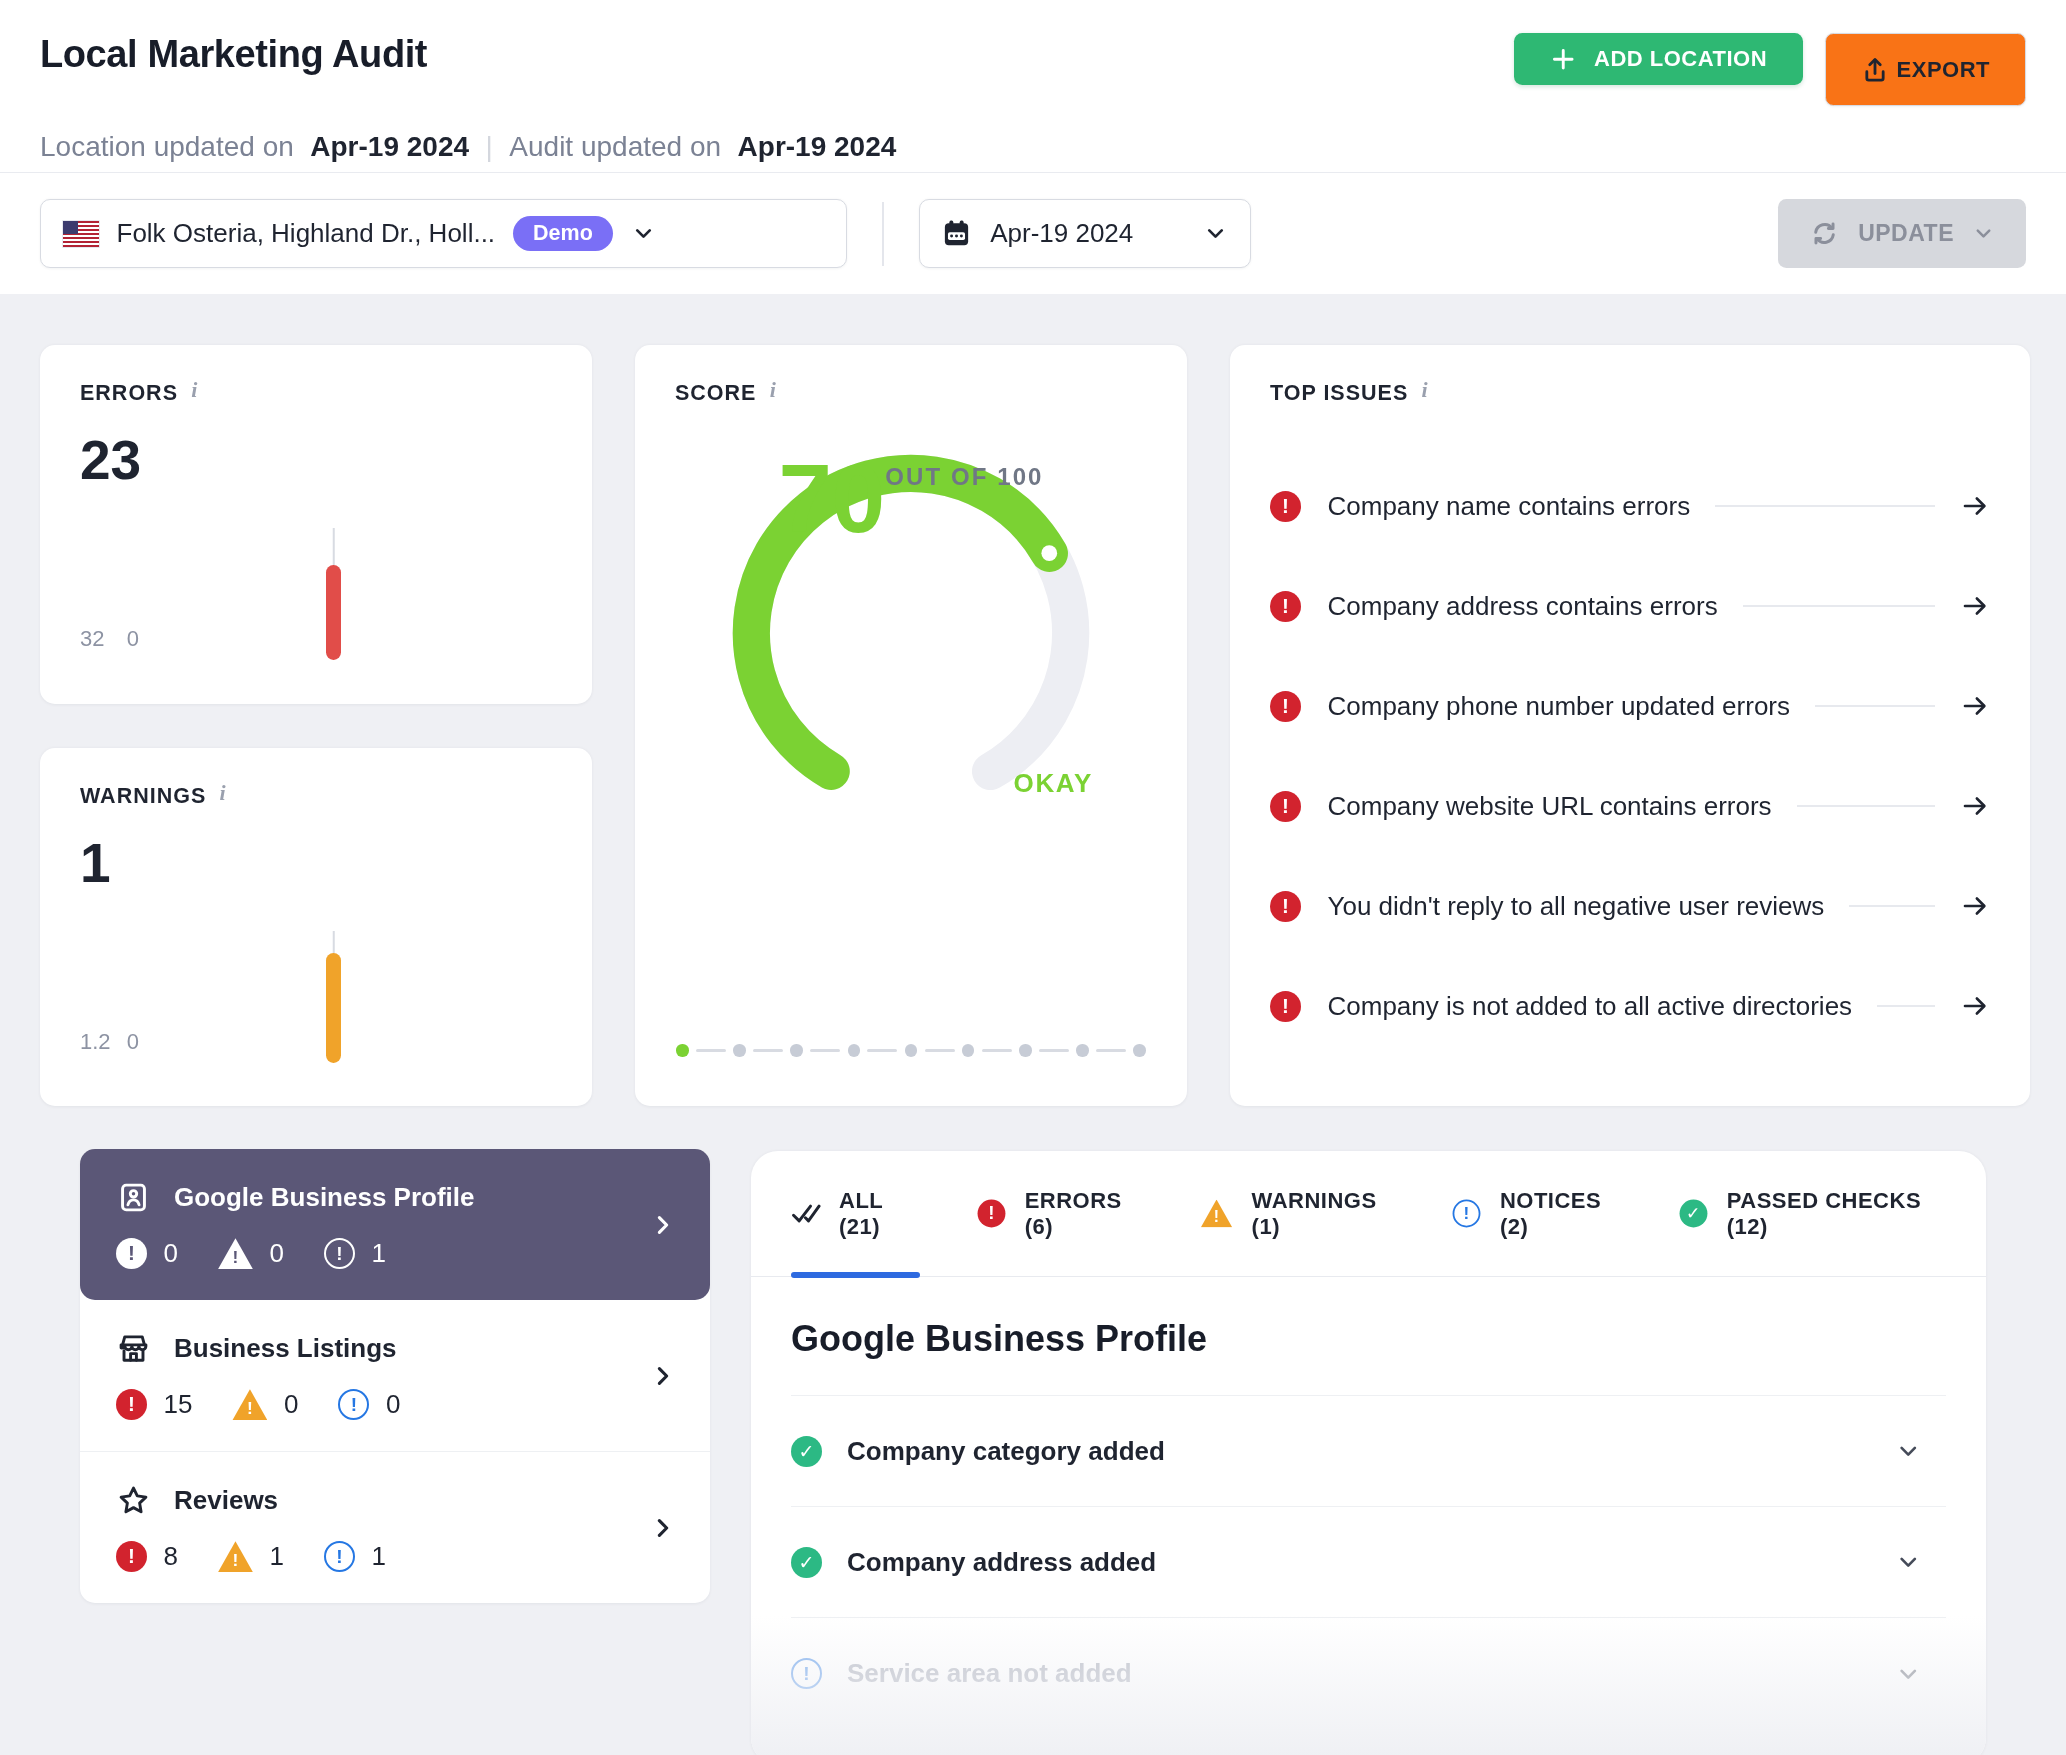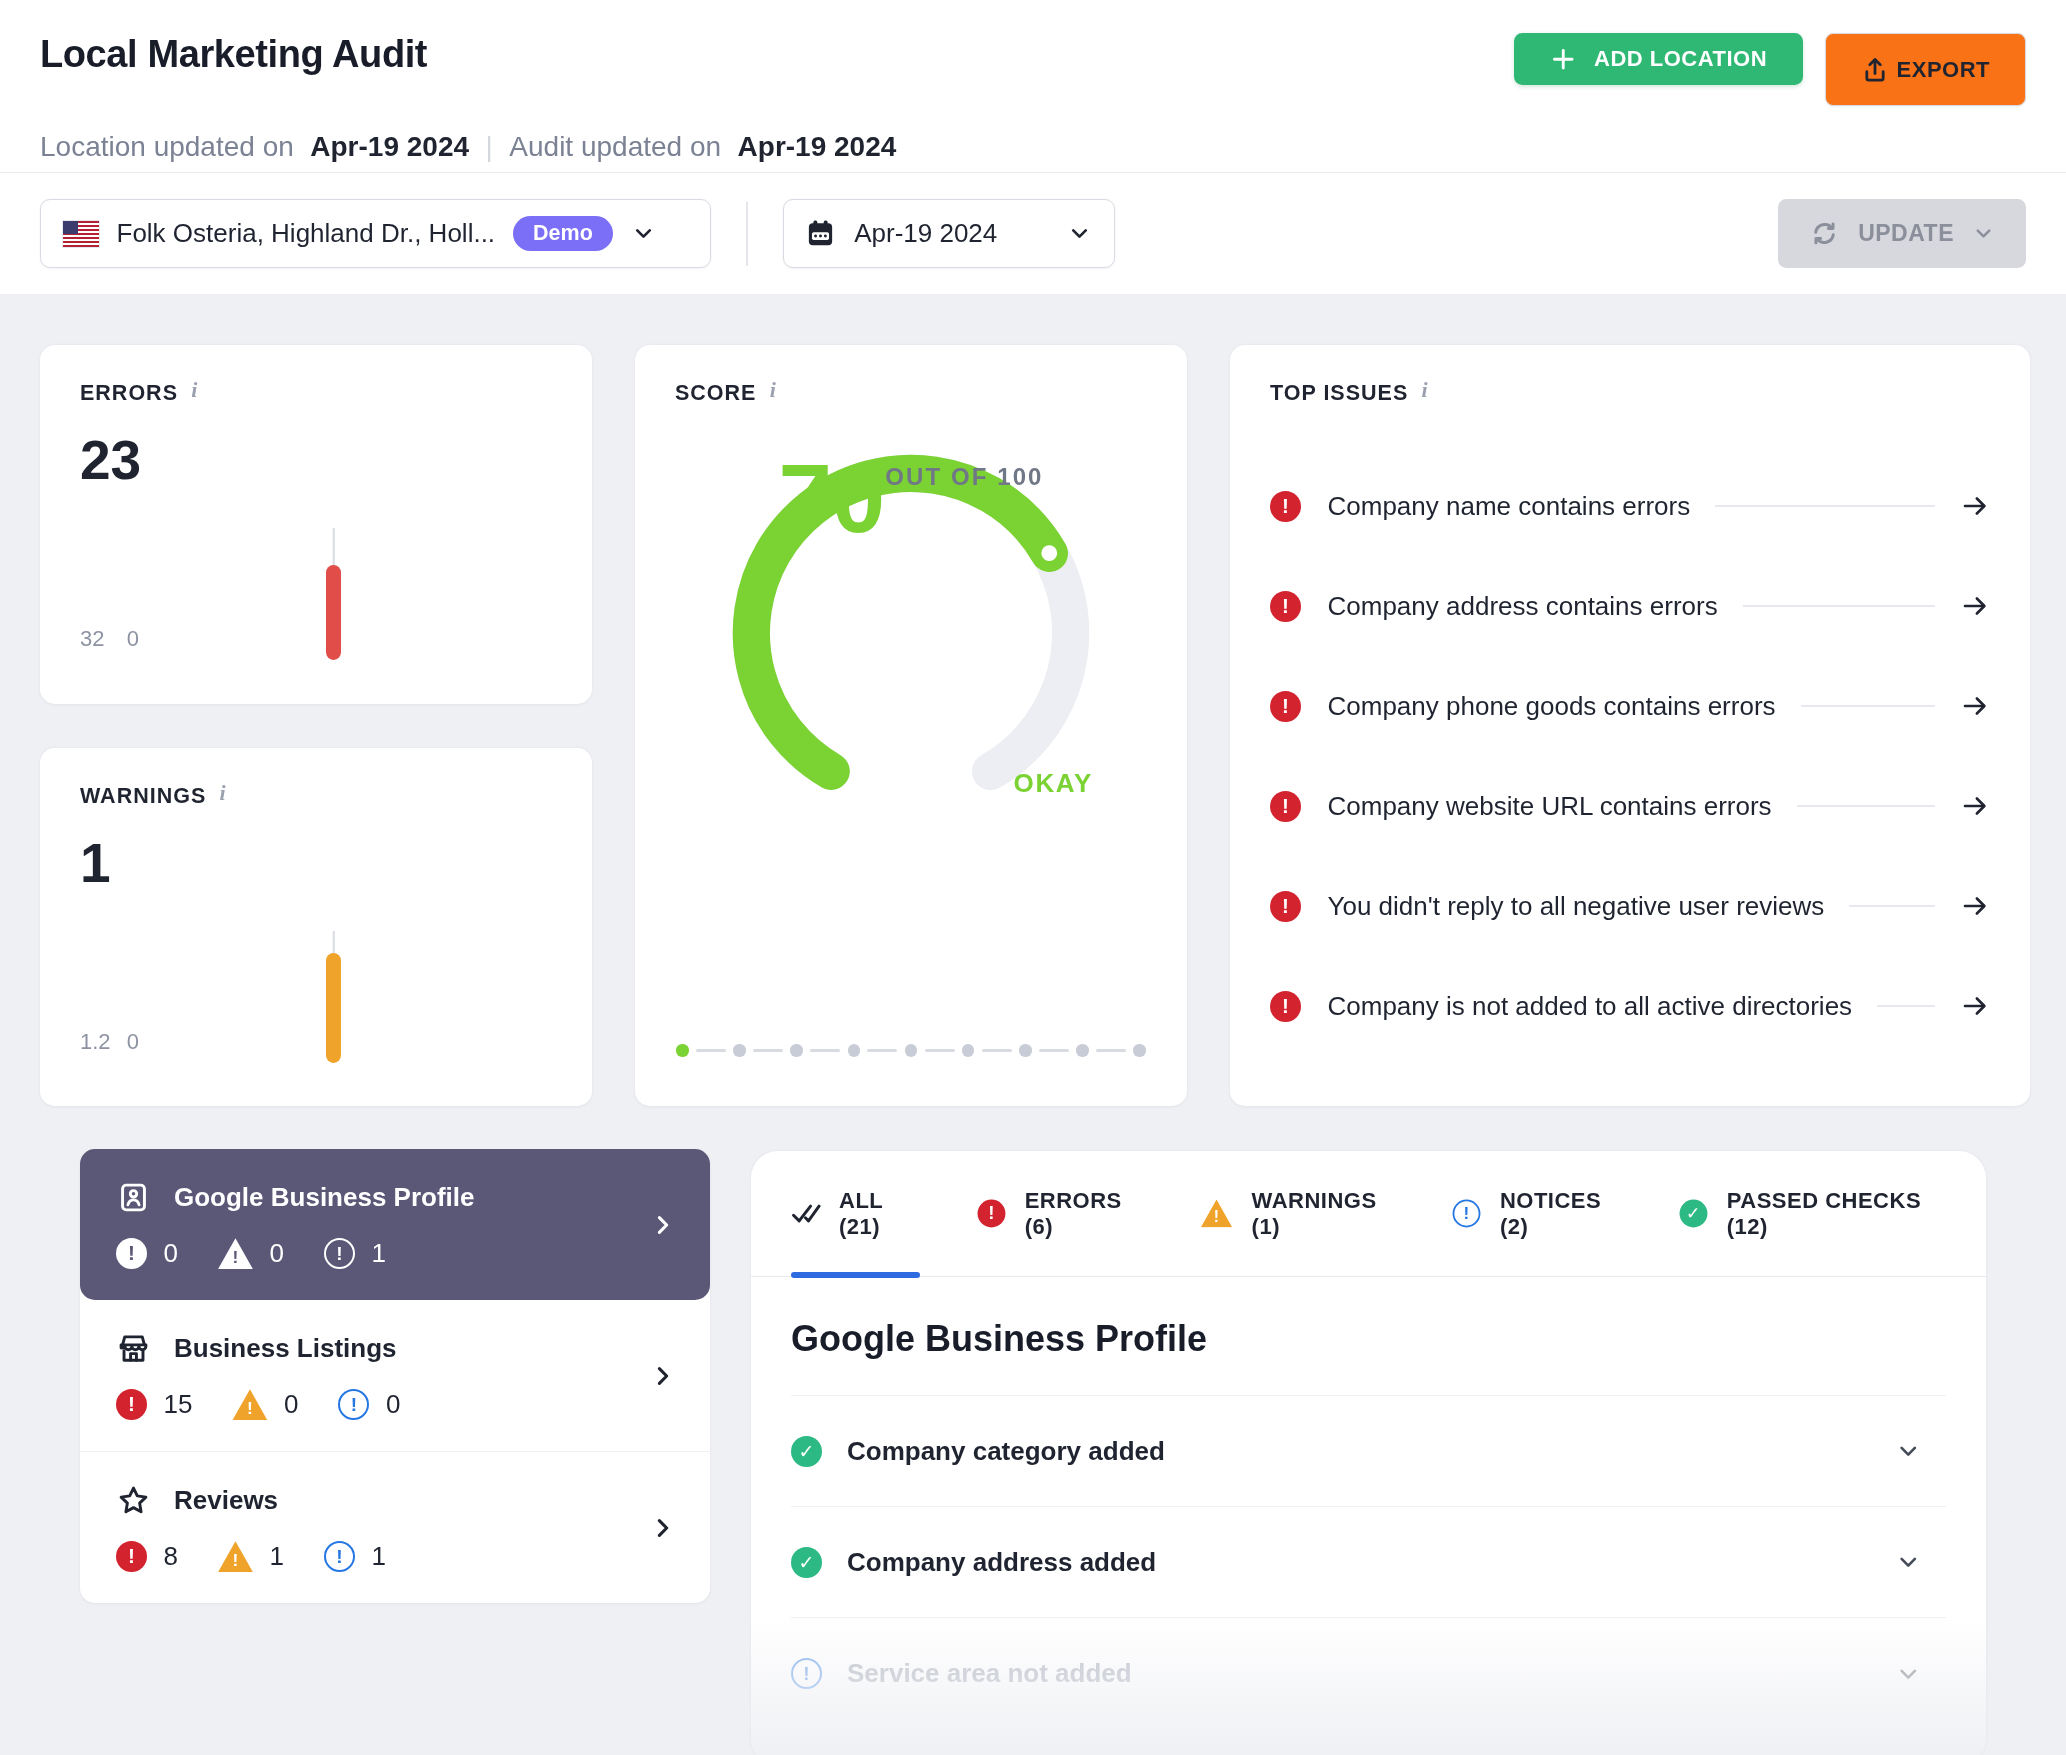--- a/index.html
+++ b/index.html
@@ -28,21 +28,21 @@
   .header-meta{display:flex;align-items:center;gap:16.5px;margin-top:25px;font-size:28px;color:var(--gray)}
   .meta-date{color:var(--ink);font-weight:700}
   .meta-sep{color:#d4d7de}
 
   
   .filter-bar{background:#fff;border-top:0.8px solid #e9ebf0;height:122px;
               display:flex;align-items:center;padding:0 40px}
   .select{height:69px;background:#fff;border:1.7px solid #d8dbe2;border-radius:10px;
           display:flex;align-items:center;padding:0 21.5px;gap:18px;cursor:pointer;
           box-shadow:0 0.8px 2.5px rgba(25,30,45,.05)}
-  .location-select{width:671px}
+  .location-select{width:807px}
   .loc-text{font-size:26px;color:var(--ink);white-space:nowrap;overflow:hidden;text-overflow:ellipsis;flex:0 1 auto}
   .demo-badge{background:var(--demo);color:#fff;font-size:21.5px;font-weight:600;border-radius:826px;
               padding:6.6px 20px;line-height:1;flex:0 0 auto}
   .flag{width:36px;height:26px;position:relative;flex:0 0 auto;
         background:repeating-linear-gradient(#b22234 0 2px,#fff 2px 4px);box-shadow:0 0 0 0.8px #e2e4ea}
   .flag::after{content:"";position:absolute;left:0;top:0;width:15px;height:13.6px;background:#3c3b6e}
   .chev{color:var(--ink)}
   .v-divider{width:1.7px;height:64px;background:#e4e6ec;margin:0 35px}
   .date-select{width:332px}
   .btn-update{margin-left:auto;height:69px;padding:0 31px;background:var(--disabled-bg);
@@ -306,21 +306,21 @@
           <span class="issue-leader"></span>
           <span class="ic">
               <svg width="30" height="30" viewBox="0 0 24 24" fill="none" stroke="#1f2430" stroke-width="2.1" stroke-linecap="round" stroke-linejoin="round">
                 <path d="M4 12h15"></path>
                 <path d="M13.5 6l6 6-6 6"></path>
               </svg>
             </span>
         </div>
         <div class="issue-row">
           <span class="ic i-error"></span>
-          <span class="issue-text">Company phone goods contains errors</span>
+          <span class="issue-text">Company phone number updated errors</span>
           <span class="issue-leader"></span>
           <span class="ic">
               <svg width="30" height="30" viewBox="0 0 24 24" fill="none" stroke="#1f2430" stroke-width="2.1" stroke-linecap="round" stroke-linejoin="round">
                 <path d="M4 12h15"></path>
                 <path d="M13.5 6l6 6-6 6"></path>
               </svg>
             </span>
         </div>
         <div class="issue-row">
           <span class="ic i-error"></span>

